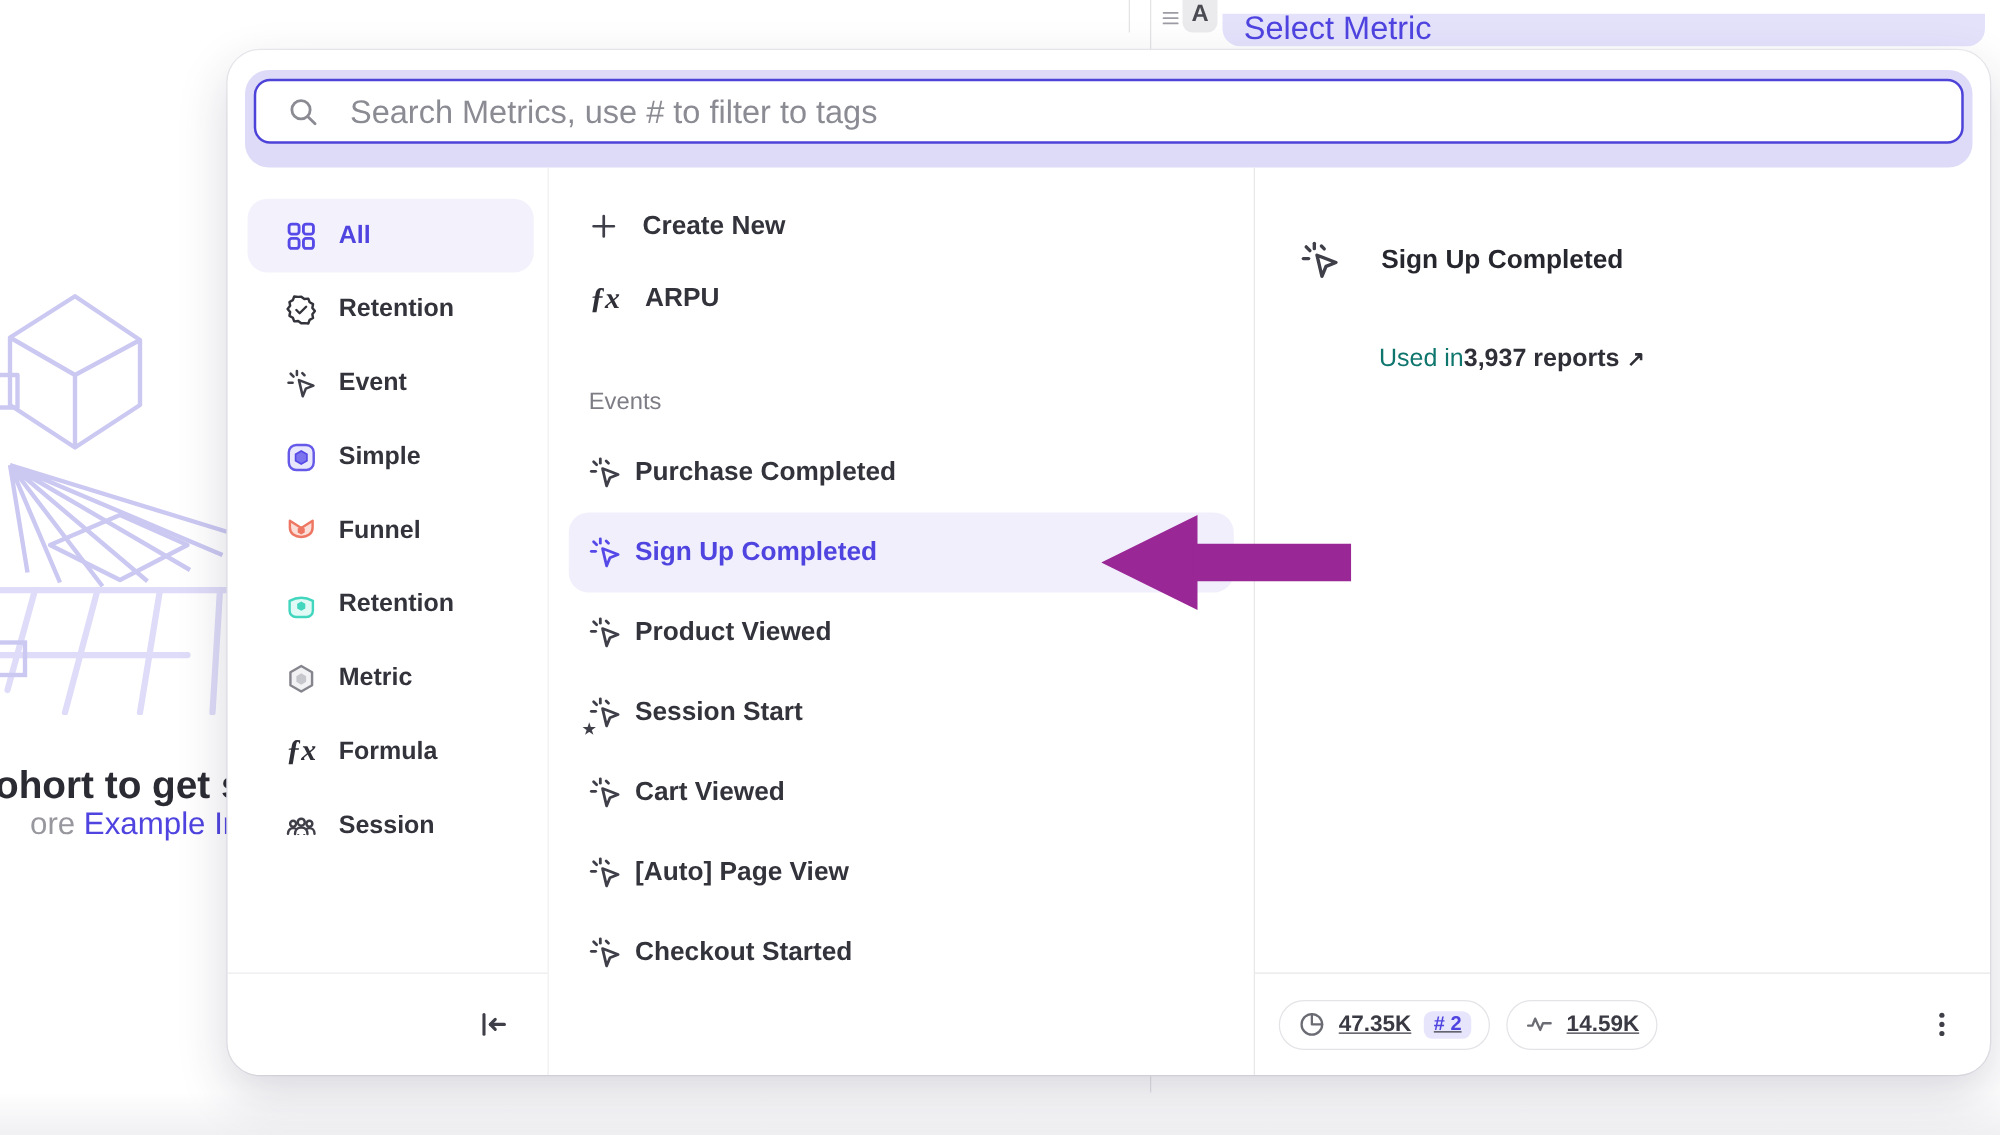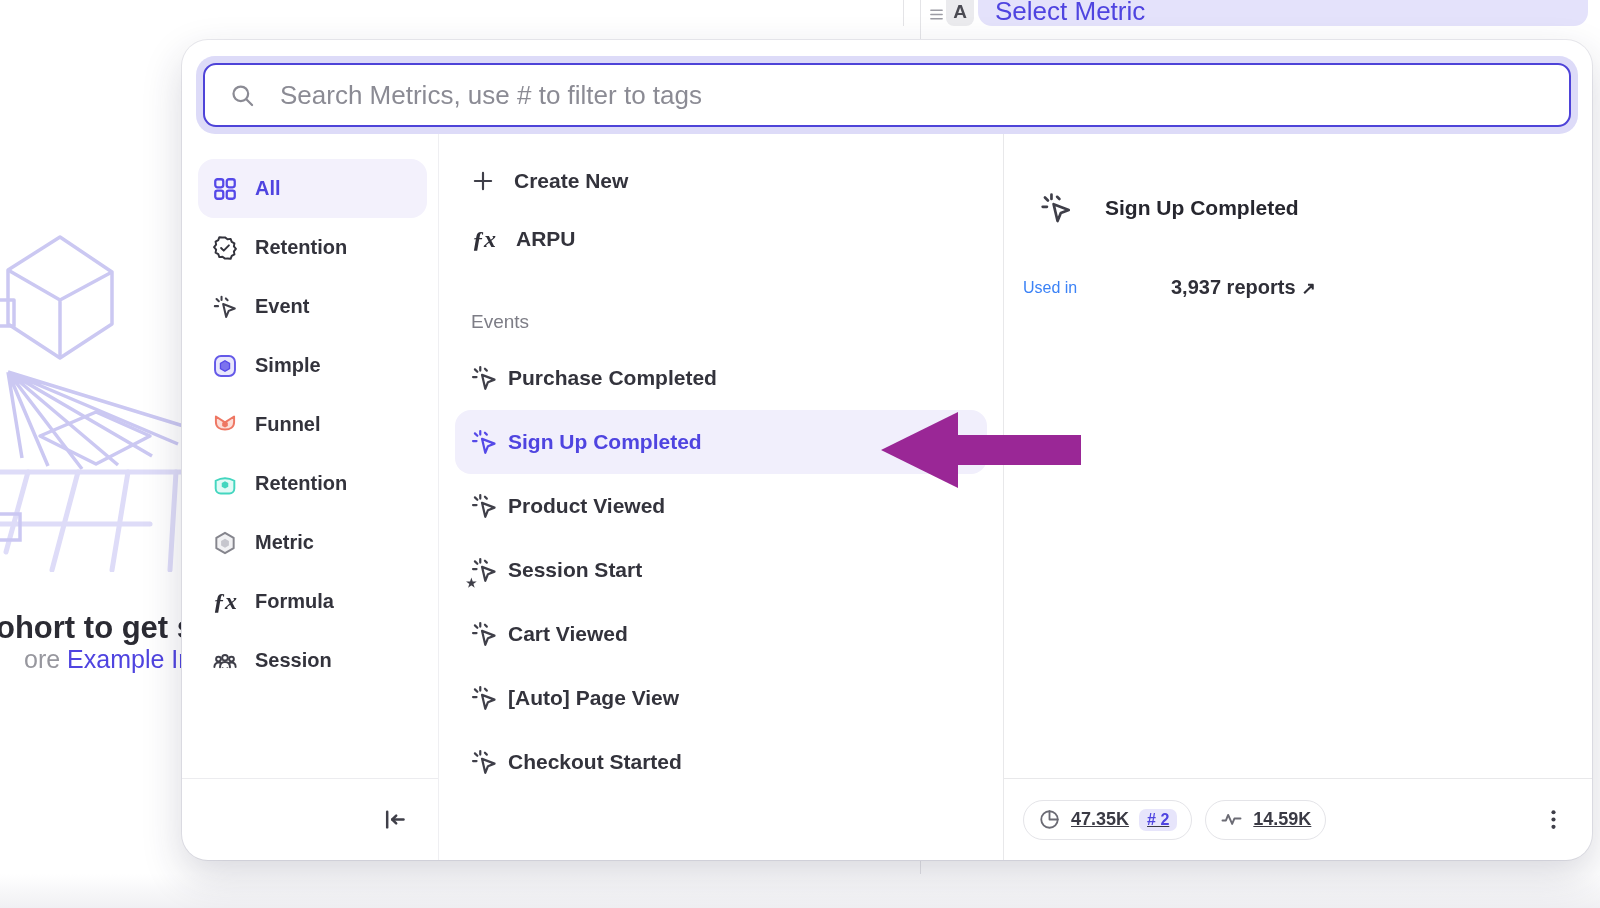--- a/index.html
+++ b/index.html
@@ -5,21 +5,21 @@
   * { margin:0; padding:0; box-sizing:border-box; }
   html,body { width:1600px; height:908px; overflow:hidden; background:#fff;
     font-family:"Liberation Sans", sans-serif; position:relative; }
 
   
   .bg-vline { position:absolute; left:920px; top:0; width:1px; height:908px; background:#e4e4e7; }
   .bg-vline2 { position:absolute; left:903px; top:0; width:1px; height:26px; background:#e4e4e7; }
   .bg-bottom { position:absolute; left:0; bottom:0; width:100%; height:34px;
     background:linear-gradient(#ffffff,#f0f0f3); }
 
-  .top-strip { position:absolute; left:978px; top:0; width:610px; height:26px;
+  .top-strip { position:absolute; left:978px; top:11px; width:610px; height:26px;
     background:#e4e2fb; border-radius:0 0 14px 14px; display:flex; align-items:flex-end;
     padding:0 0 2px 17px; z-index:1; }
   .top-strip .lbl { font-size:26px; line-height:1; font-weight:500; color:#4f44e0; }
   .drag-handle { position:absolute; left:928px; top:6px; z-index:1; }
   .a-badge { position:absolute; left:946px; top:0; width:28px; height:26px; z-index:1;
     background:#ebebee; border-radius:0 0 8px 8px; display:flex; align-items:flex-end;
     justify-content:center; padding-bottom:3px; font-size:19px; font-weight:700; color:#4a4a52; }
 
   .bg-art { position:absolute; left:0; top:222px; z-index:0; }
 
@@ -28,33 +28,33 @@
   .bg-subline { position:absolute; left:0; top:645px; font-size:25px; white-space:nowrap; z-index:0;padding-left:24px; }
   .bg-subline .pre { color:#97979e; }
   .bg-subline .lnk { color:#4f44e0; font-weight:500; }
 
   
   .modal { position:absolute; left:182px; top:40px; width:1410px; height:820px;
     background:#fff; border-radius:26px; box-shadow:0 16px 40px rgba(40,40,70,.18),0 0 0 1px #ececf0;
     z-index:10; display:flex; flex-direction:column; overflow:hidden; }
 
   .search-halo { margin:16px 14px 0 14px; height:78px; border-radius:19px; background:#dddbf8; padding:7px; }
-  .search-box { height:64px; border-radius:13px; border:2px solid #4e43d8; background:#fff;
+  .search-box { height:52px; border-radius:13px; border:2px solid #4e43d8; background:#fff;
     display:flex; align-items:center; padding:0 24px;justify-content:center; }
   .search-box input { flex:1; border:none; outline:none; font-size:26px; color:#35353e;
     margin-left:24px; font-family:"Liberation Sans", sans-serif; }
   .search-box input::placeholder { color:#8b8b94; }
 
   .content { flex:1; display:flex; min-height:0; }
 
   
   .sidebar { width:257px; border-right:1px solid #efeff2; display:flex; flex-direction:column;
     padding:25px 11px 0 16px; }
   .side-item { height:59px; border-radius:16px; display:flex; align-items:center; gap:17px;
-    padding-left:14px; font-size:20px; font-weight:600; color:#33333c; cursor:pointer; }
+    padding-left:30px; font-size:20px; font-weight:600; color:#33333c; cursor:pointer; }
   .side-item svg { flex:0 0 auto; }
   .side-item.selected { background:#f3f1fc; color:#4f44e0; }
   .side-spacer { flex:1; }
   .side-footer { border-top:1px solid #ececef; height:82px; margin:0 -11px 0 -16px;
     display:flex; align-items:center; justify-content:flex-end; padding-right:30px; }
 
   
   .mid { flex:1; padding:18px 16px 0 16px; display:flex; flex-direction:column; overflow:hidden; }
   .mid-row { height:58px; display:flex; align-items:center; gap:18px; padding-left:15px;
     font-size:21px; font-weight:600; color:#33333c; cursor:pointer; border-radius:16px; }
@@ -69,21 +69,21 @@
   .fx-glyph { font-size:24px; font-weight:700; font-style:italic; color:#2f2f38;
     font-family:"Liberation Serif", serif; width:28px; text-align:center; }
 
   
   .detail { width:589px; border-left:1px solid #e8e8ea; display:flex; flex-direction:column; }
   .detail-header { margin-top:54px; height:40px; display:flex; align-items:center; gap:32px;
     padding-left:35px; }
   .detail-title { font-size:21px; font-weight:700; color:#26262e; }
   .detail-header .ev-ic { width:34px; height:34px; }
   .used-row { margin-top:48px; padding-left:19px; display:flex; align-items:center; }
-  .used-label { width:148px; font-size:16px; color:#3b82f6; }
+  .used-label { width:148px; font-size:20px; color:#0f766e;text-align:right; }
   .used-value { font-size:20px; color:#2f2f38; font-weight:700; cursor:pointer; }
   .used-value .ne { font-size:17px; margin-left:6px; color:#2f2f38; }
   .detail-spacer { flex:1; }
   .detail-footer { border-top:1px solid #e8e8ea; height:82px; display:flex; align-items:center;
     padding:0 26px 0 19px; gap:13px; }
   .stat-pill { height:40px; border:1px solid #e4e4e8; border-radius:20px; display:flex;
     align-items:center; gap:10px; padding:0 14px; font-size:18px; font-weight:600; color:#3a3a44;
     background:#fff; cursor:pointer;text-decoration:underline; }
   .stat-chip { background:#e7e5fb; color:#4f44e0; border-radius:7px; padding:2px 8px;
     font-size:16px; font-weight:600; }

